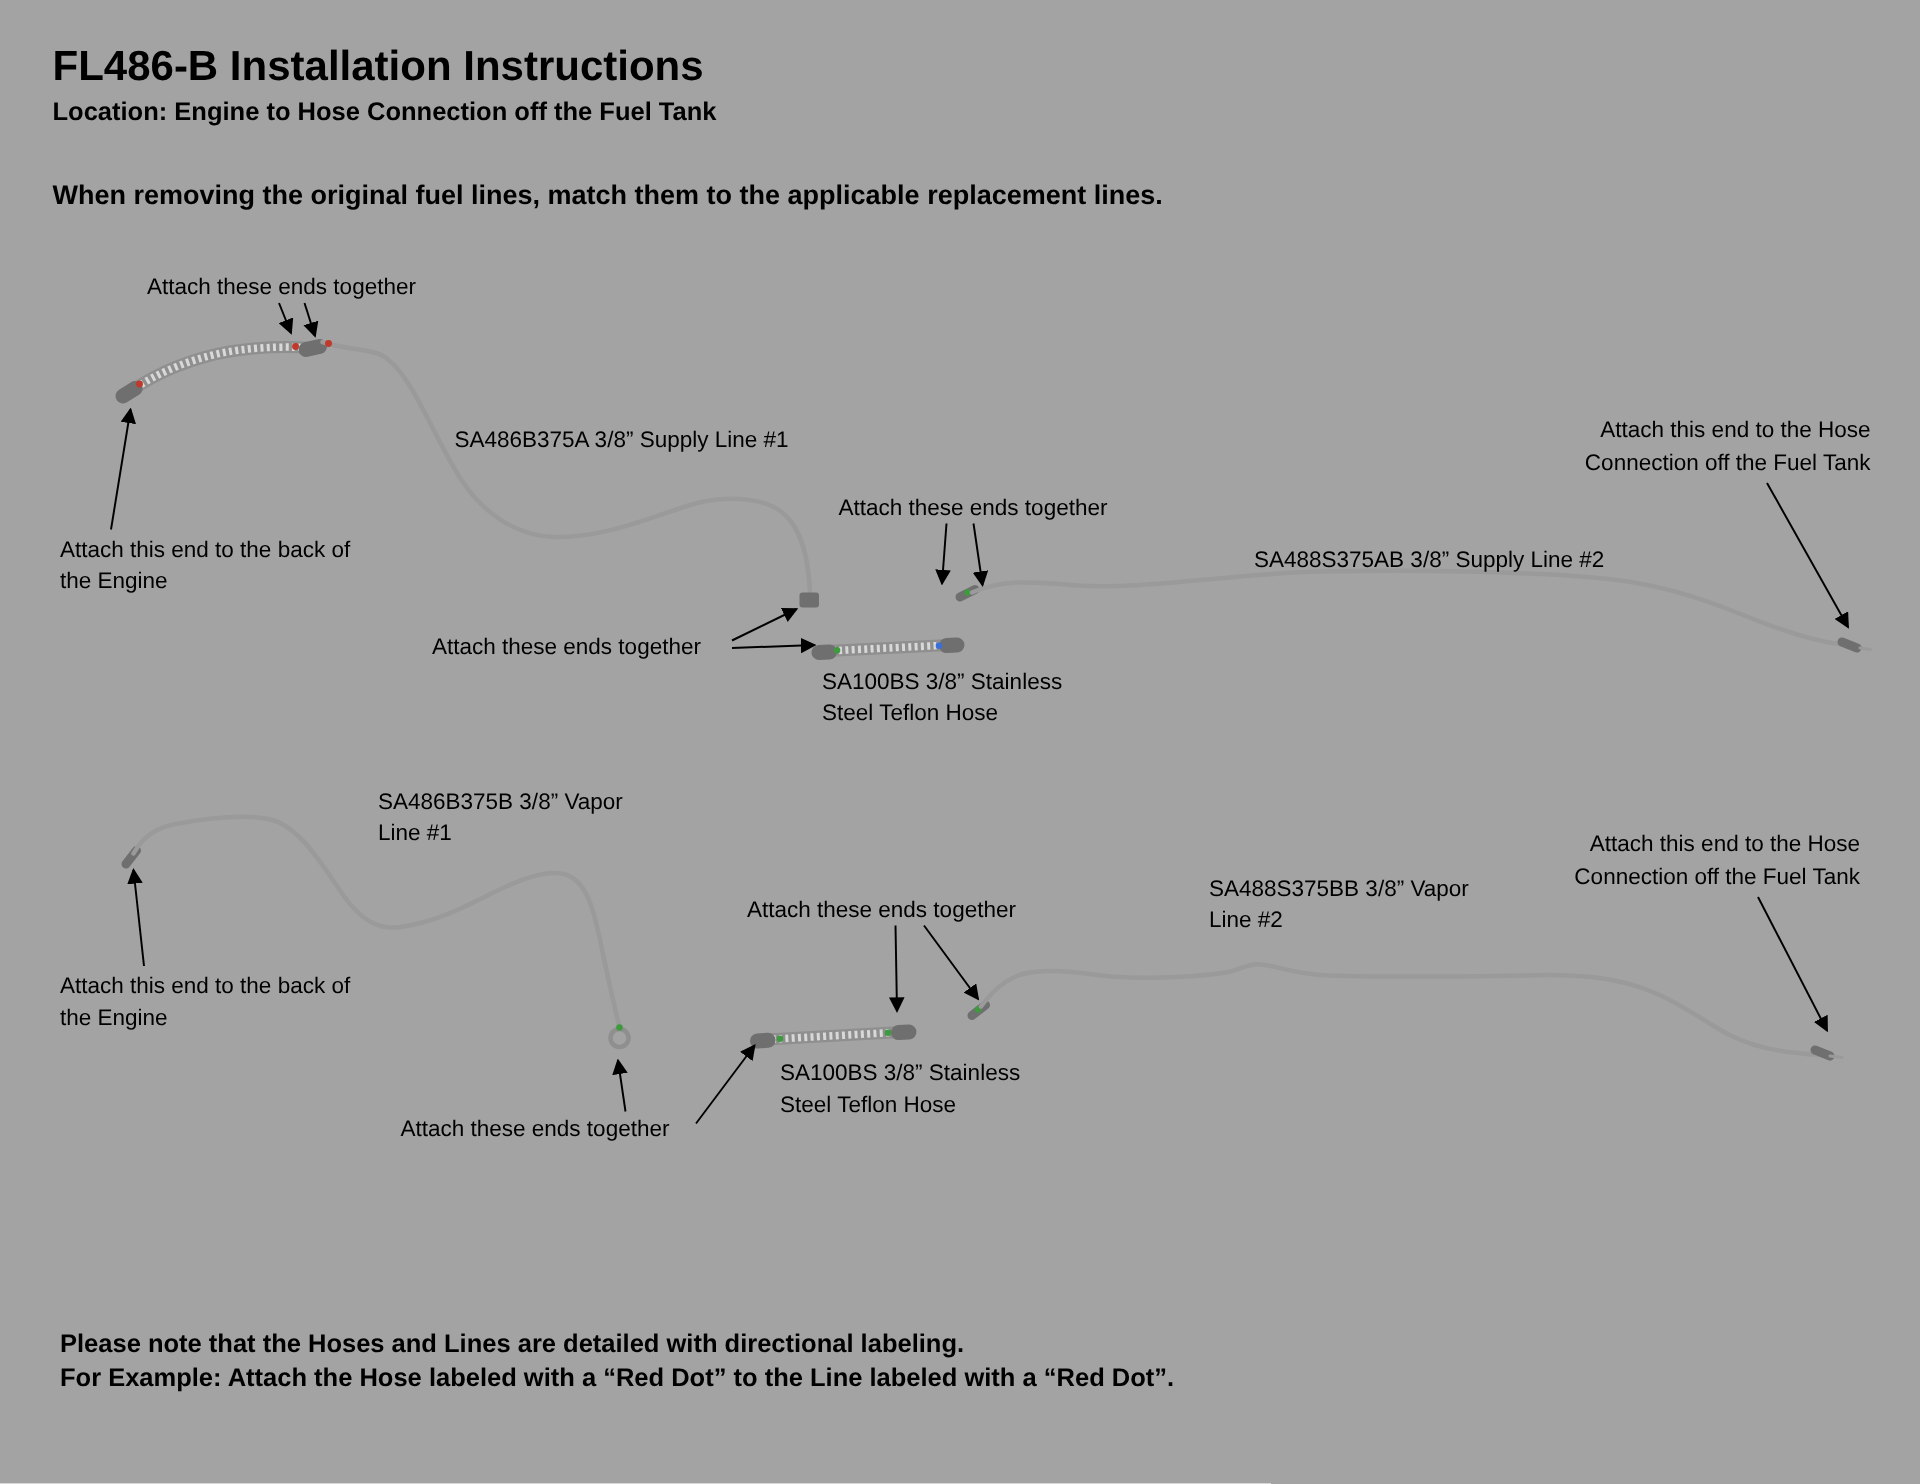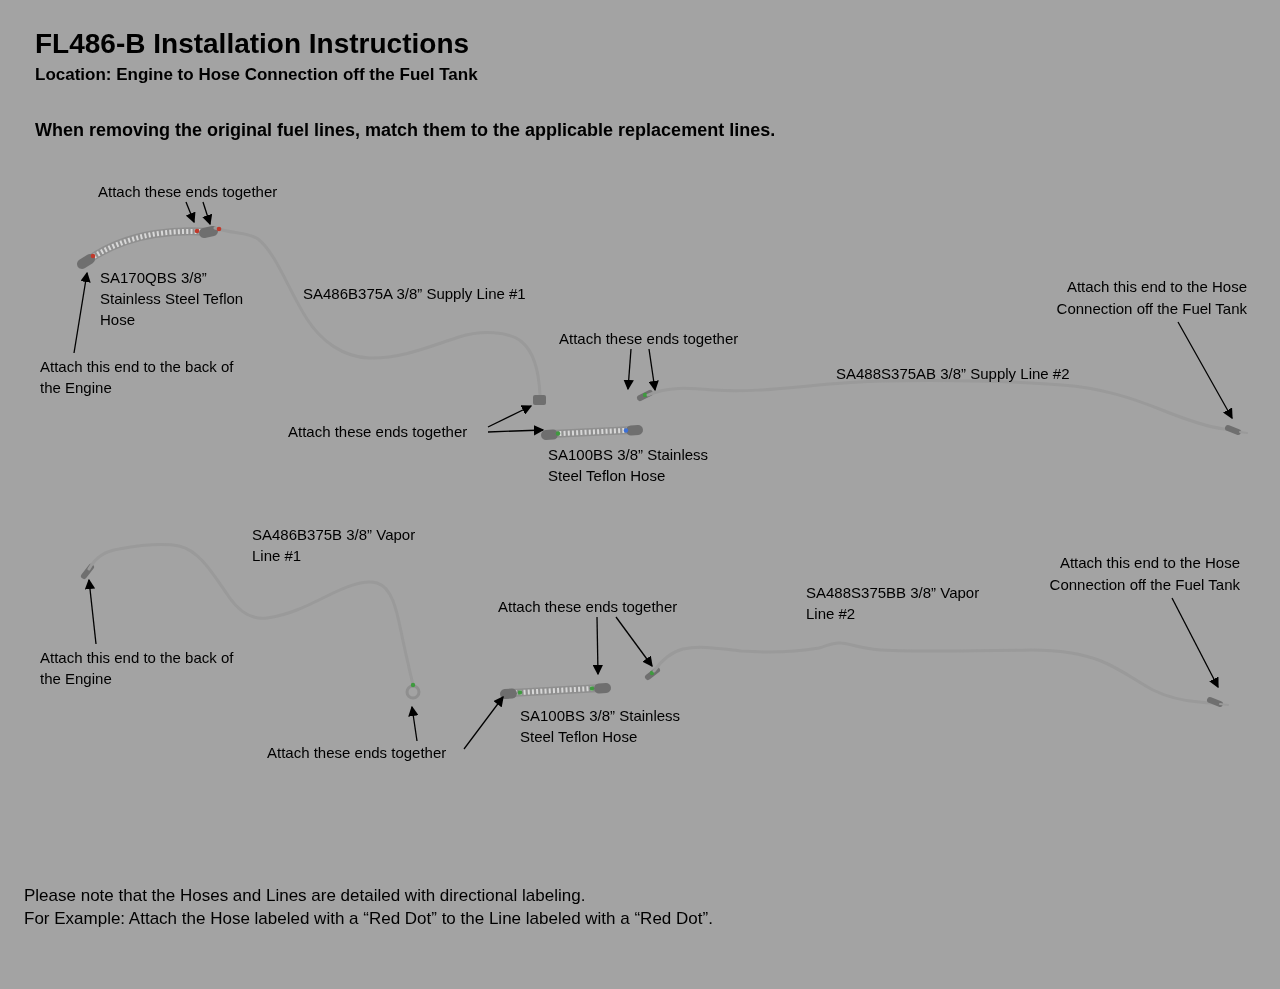--- a/index.html
+++ b/index.html
@@ -28,22 +28,22 @@
   }
   #page-subtitle{
     position:absolute;left:35px;top:65px;
     font-size:17px;font-weight:bold;white-space:nowrap;
   }
   #intro-note{
     position:absolute;left:35px;top:120px;
     font-size:18px;font-weight:bold;white-space:nowrap;
   }
   .footer-line{
-    position:absolute;left:24px;
-    font-size:17px;font-weight:400;line-height:22px;white-space:nowrap;
+    position:absolute;left:40px;
+    font-size:17px;font-weight:700;line-height:22px;white-space:nowrap;
   }
   
   .tube{fill:none;stroke:#9a9a9a;stroke-width:3;stroke-linecap:round;}
   .tube-thin{fill:none;stroke:#9a9a9a;stroke-width:2;stroke-linecap:round;}
   .hose{fill:none;stroke:#8f8f8f;stroke-width:8;stroke-linecap:round;}
   .hose-braid{fill:none;stroke:#d8d8d8;stroke-width:5;stroke-dasharray:2 2.2;}
   .cap{fill:none;stroke:#6f6f6f;stroke-width:10;stroke-linecap:round;}
   .fit{fill:none;stroke:#6f6f6f;stroke-width:6;stroke-linecap:round;}
   .fitting-rect{fill:#6f6f6f;}
   .loop{fill:none;stroke:#8f8f8f;stroke-width:3;}
@@ -134,23 +134,20 @@
       <line class="arrow" x1="597" y1="617" x2="598" y2="674"></line>
       <line class="arrow" x1="616" y1="617" x2="652" y2="666"></line>
       <line class="arrow" x1="1172" y1="598" x2="1218" y2="687"></line>
       <line class="arrow" x1="417" y1="741" x2="412" y2="707"></line>
       <line class="arrow" x1="464" y1="749" x2="503" y2="697"></line>
     </g>
   </svg>
 
   <div class="lbl nowrap" style="left:98px;top:181px;">Attach these ends together</div>
 
-  <div class="lbl" style="left:100px;top:267px;width:160px;">SA170QBS 3/8”
-Stainless Steel Teflon
-Hose</div>
 
   <div class="lbl nowrap" style="left:303px;top:283px;">SA486B375A 3/8” Supply Line #1</div>
 
   <div class="lbl" style="left:40px;top:356px;width:230px;">Attach this end to the back of
 the Engine</div>
 
   <div class="lbl nowrap" style="left:559px;top:328px;">Attach these ends together</div>
 
   <div class="lbl nowrap" style="left:836px;top:363px;">SA488S375AB 3/8” Supply Line #2</div>
 

